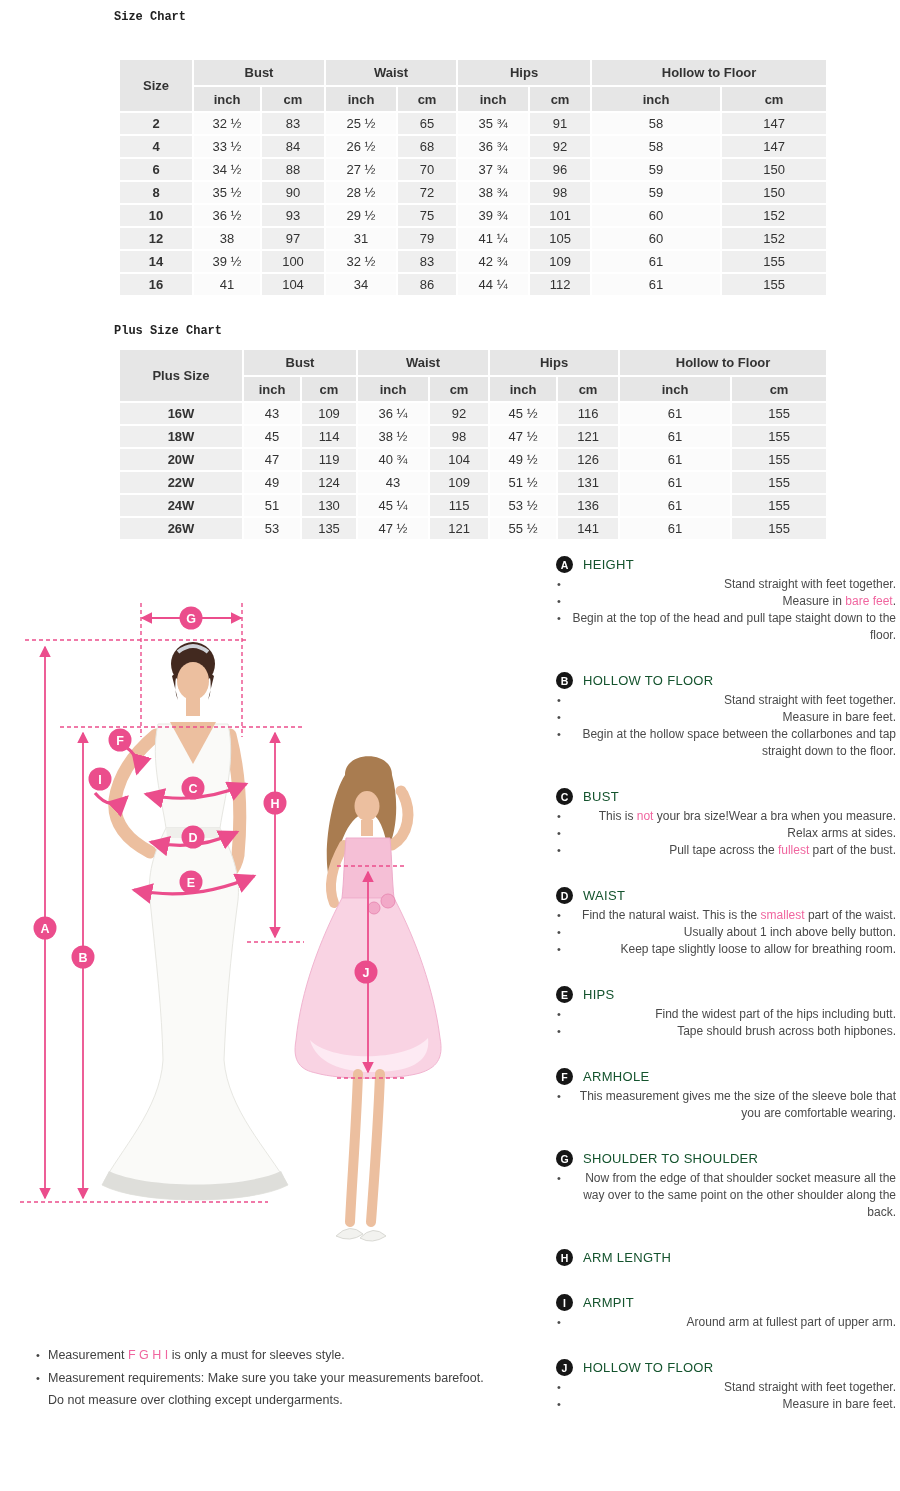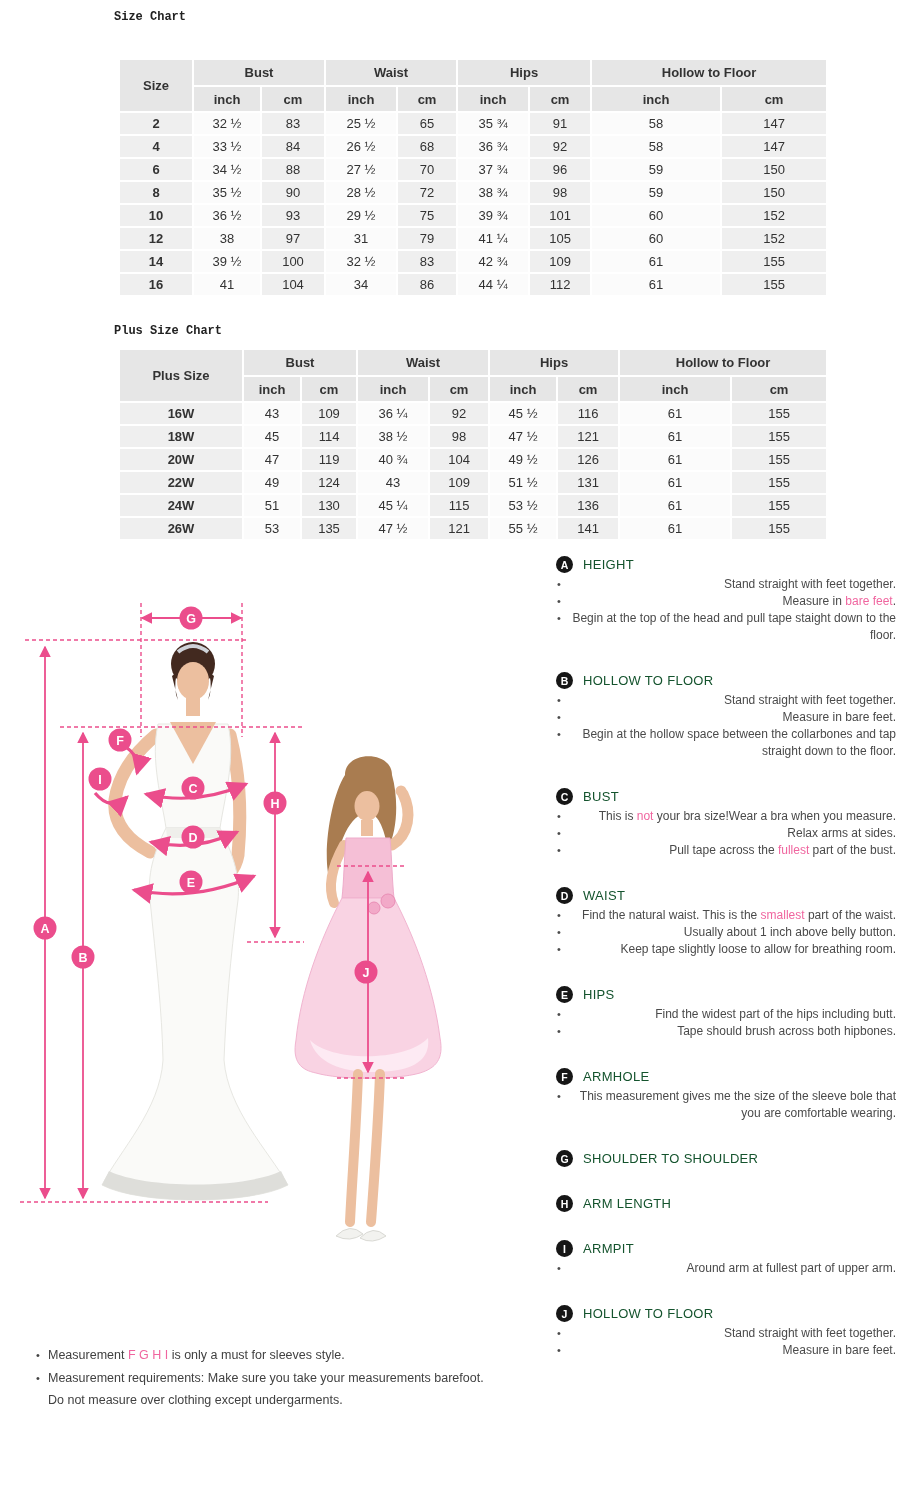--- a/index.html
+++ b/index.html
@@ -441,20 +441,21 @@
           <span class="g-badge">F</span>
           <span class="g-title">ARMHOLE</span>
         </div>
         <div class="g-bullet"><span>This measurement gives me the size of the sleeve bole that you are comfortable wearing.</span></div>
       </div>
       <div class="g-sec">
         <div class="g-head">
           <span class="g-badge">G</span>
           <span class="g-title">SHOULDER TO SHOULDER</span>
         </div>
+        <div class="g-bullet"><span>Now from the edge of that shoulder socket measure all the way over to the same point on the other shoulder along the back.</span></div>
       </div>
       <div class="g-sec">
         <div class="g-head">
           <span class="g-badge">H</span>
           <span class="g-title">ARM LENGTH</span>
         </div>
       </div>
       <div class="g-sec">
         <div class="g-head">
           <span class="g-badge">I</span>

